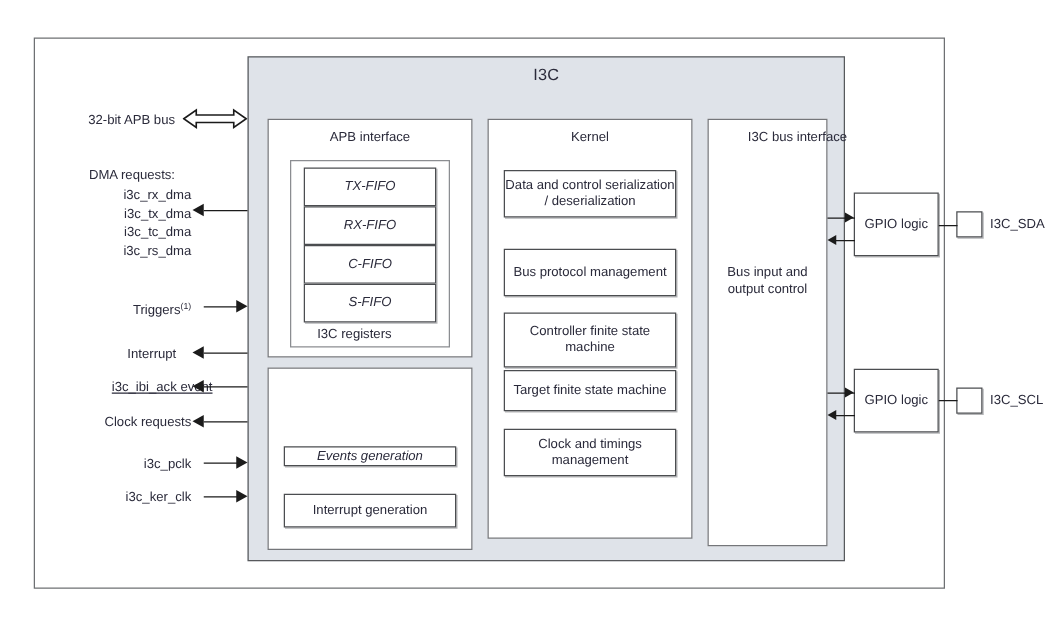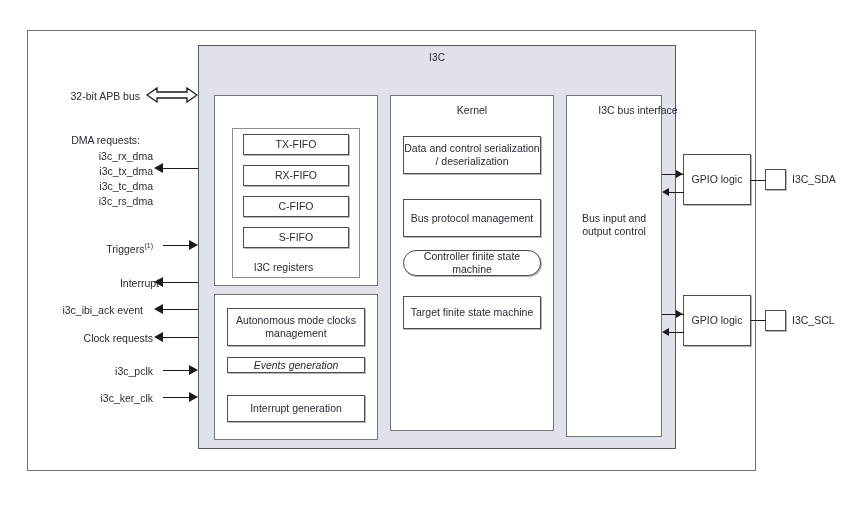--- a/index.html
+++ b/index.html
@@ -27,21 +27,21 @@
 
   
   #i3c-block {
     left: 198px; top: 45px; width: 478px; height: 404px;
     background: #dfe3e9;
     border: 1.5px solid #57595c;
   }
   #i3c-title {
     left: 198px; top: 52px; width: 478px;
     text-align: center;
-    font-size: 10px; color: #2a2a3a;
+    font-size: 13px; color: #2a2a3a;
     letter-spacing: .2px;
   }
 
   
   .panel {
     background: #ffffff;
     border: 1.2px solid #74767a;
   }
   #panel-apb-regs   { left: 214px; top: 95px;  width: 164px; height: 191px; }
   #panel-apb-auto   { left: 214px; top: 294px; width: 164px; height: 146px; }
@@ -80,37 +80,37 @@
     align-items: center;
     justify-content: center;
     text-align: center;
     font-size: 10.5px;
     color: #2a2a3a;
     line-height: 13px;
     box-shadow: 1px 1px 0 rgba(120,122,126,.55);
   }
 
   
-  .fifo { left: 243px; width: 106px; height: 21px; font-size: 10.5px; }
+  .fifo { left: 243px; width: 106px; height: 31px; font-size: 10.5px; font-style: italic; }
   #box-tx-fifo { top: 134px; }
   #box-rx-fifo { top: 165px; }
   #box-c-fifo  { top: 196px; }
   #box-s-fifo  { top: 227px; }
 
   
   .autobox { left: 227px; width: 138px; }
   #box-autonomous { top: 308px; height: 38px; }
   #box-events     { top: 357px; height: 16px; font-style: italic; }
   #box-interrupt  { top: 395px; height: 27px; }
 
   
   .kbox { left: 403px; width: 138px; }
   #box-serial   { top: 136px; height: 38px; }
   #box-protocol { top: 199px; height: 38px; }
-  #box-ctrlfsm  { top: 250px; height: 26px; border-radius: 14px; }
+  #box-ctrlfsm  { top: 250px; height: 44px; }
   #box-tgtfsm   { top: 296px; height: 33px; }
   #box-clkmgmt  { top: 343px; height: 38px; }
 
   
   #busif-caption {
     left: 566px; top: 212px; width: 96px;
     text-align: center; font-size: 10.5px; color: #2a2a3a;
     line-height: 13px;
   }
 
@@ -182,42 +182,43 @@
 <body>
 
 <div id="stage">
 
   <div class="abs" id="outer-frame"></div>
 
   <div class="abs" id="i3c-block"></div>
   <div class="abs" id="i3c-title">I3C</div>
 
   <div class="abs panel" id="panel-apb-regs"></div>
+  <div class="panel-heading" id="heading-apb">APB interface</div>
 
   <div class="abs" id="regs-container"></div>
 
   <div class="box fifo" id="box-tx-fifo">TX-FIFO</div>
   <div class="box fifo" id="box-rx-fifo">RX-FIFO</div>
   <div class="box fifo" id="box-c-fifo">C-FIFO</div>
   <div class="box fifo" id="box-s-fifo">S-FIFO</div>
 
   <div class="abs" id="regs-caption">I3C registers</div>
 
   <div class="abs panel" id="panel-apb-auto"></div>
-  <div class="box autobox" id="box-autonomous">Autonomous mode clocks management</div>
   <div class="box autobox" id="box-events">Events generation</div>
   <div class="box autobox" id="box-interrupt">Interrupt generation</div>
 
   <div class="abs panel" id="panel-kernel"></div>
   <div class="panel-heading" id="heading-kernel">Kernel</div>
 
   <div class="box kbox" id="box-serial">Data and control serialization / deserialization</div>
   <div class="box kbox" id="box-protocol">Bus protocol management</div>
   <div class="box kbox" id="box-ctrlfsm">Controller finite state machine</div>
   <div class="box kbox" id="box-tgtfsm">Target finite state machine</div>
+  <div class="box kbox" id="box-clkmgmt">Clock and timings management</div>
 
   <div class="abs panel" id="panel-busif"></div>
   <div class="panel-heading" id="heading-busif">I3C bus interface</div>
   <div class="abs" id="busif-caption">Bus input and output control</div>
 
   <div class="box gpio" id="box-gpio-sda">GPIO logic</div>
   <div class="box gpio" id="box-gpio-scl">GPIO logic</div>
 
   <div class="abs pad" id="pad-sda"></div>
   <div class="abs pad" id="pad-scl"></div>
@@ -228,22 +229,22 @@
   <div class="sig-label r" style="left:140px; top:89px;">32-bit APB bus</div>
 
   <div class="sig-label r" style="left:140px; top:133px;">DMA requests:</div>
   <div class="sig-label r" style="left:153px; top:149px;">i3c_rx_dma</div>
   <div class="sig-label r" style="left:153px; top:164px;">i3c_tx_dma</div>
   <div class="sig-label r" style="left:153px; top:179px;">i3c_tc_dma</div>
   <div class="sig-label r" style="left:153px; top:194px;">i3c_rs_dma</div>
 
   <div class="sig-label r" style="left:153px; top:239px;"><span>Triggers</span><span class="sup">(1)</span></div>
 
-  <div class="sig-label r" style="left:159px; top:276px;">Interrupt</div>
-  <div class="sig-label r" style="left:143px; top:303px;">i3c_ibi_ack event</div>
+  <div class="sig-label r" style="left:141px; top:276px;">Interrupt</div>
+  <div class="sig-label r" style="left:170px; top:303px;text-decoration:underline;">i3c_ibi_ack event</div>
   <div class="sig-label r" style="left:153px; top:331px;">Clock requests</div>
   <div class="sig-label r" style="left:153px; top:364px;">i3c_pclk</div>
   <div class="sig-label r" style="left:153px; top:391px;">i3c_ker_clk</div>
 
   <svg class="abs" id="apb-arrow" viewBox="0 0 52 20">
     <polygon points="1,10 11,3 11,7 41,7 41,3 51,10 41,17 41,13 11,13 11,17" fill="#ffffff" stroke="#1b1b1b" stroke-width="1.3" stroke-linejoin="miter"></polygon>
   </svg>
 
   <div class="hline" style="left:163px; top:168px; width:35px;"></div>
   <div class="arrow-l" style="left:154px; top:163px;"></div>

